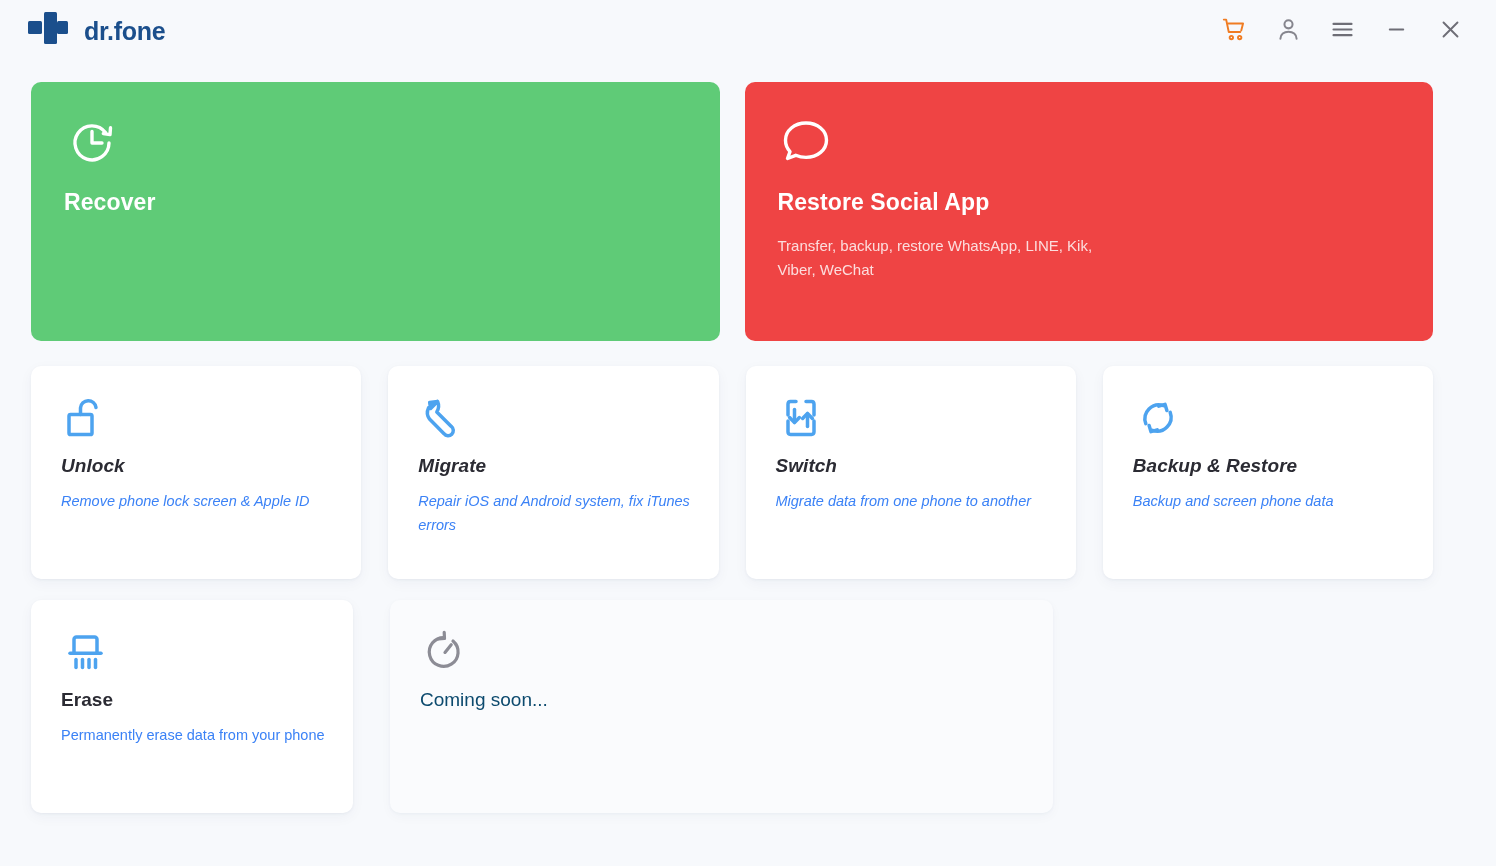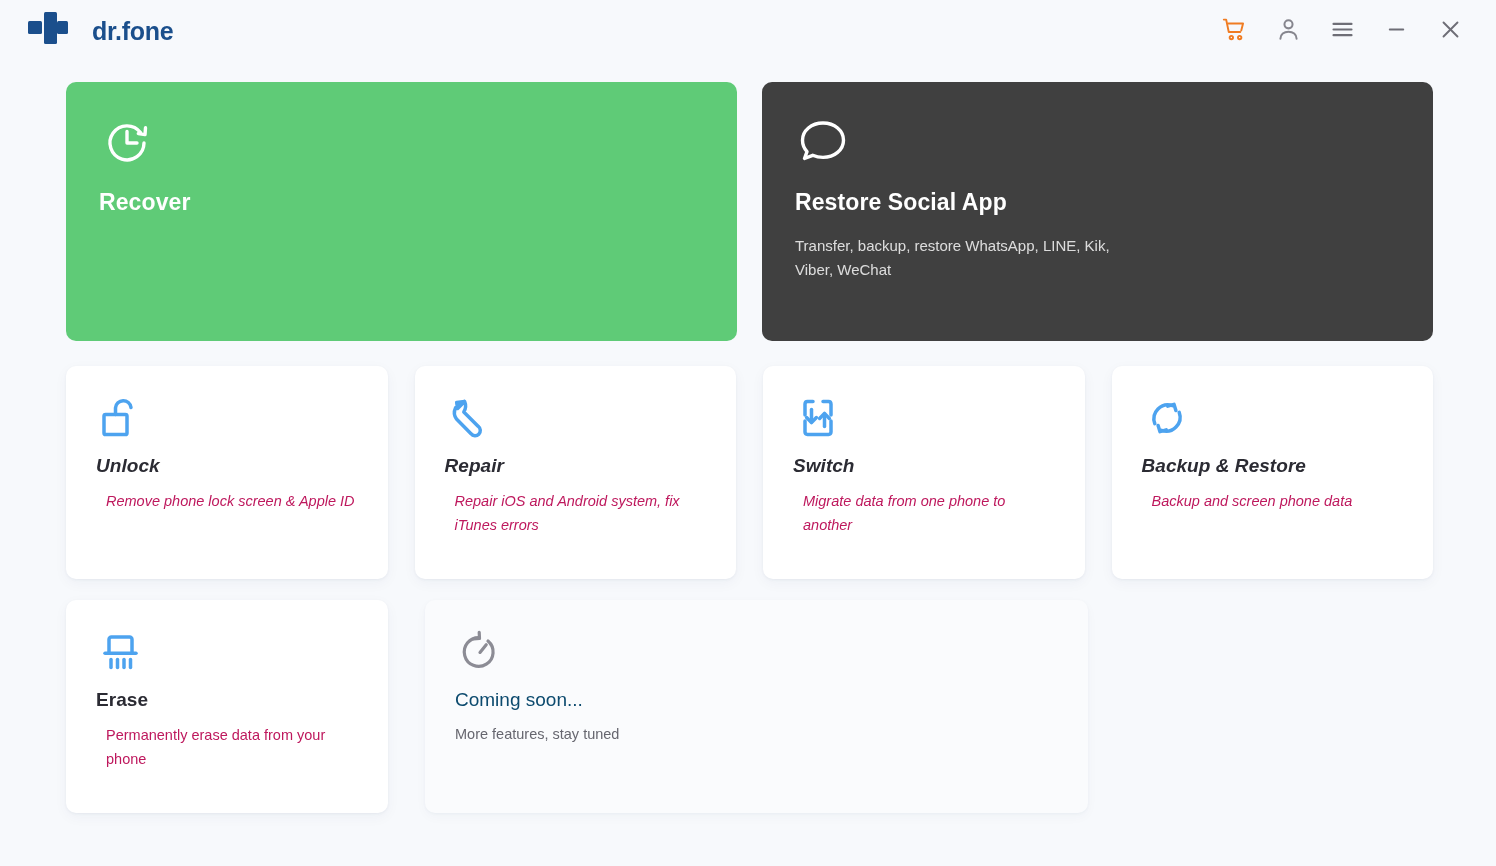--- a/index.html
+++ b/index.html
@@ -21,21 +21,21 @@
     height: 62px;
     display: flex;
     align-items: center;
     padding: 0 24px 0 28px;
     background: #F7F9FC;
   }
 
   .brand {
     display: flex;
     align-items: center;
-    gap: 24px;
+    gap: 16px;
   }
 
   .brand-mark { display: block; }
 
   .brand-name {
     font-size: 25px;
     font-weight: bold;
     color: #1B4F8C;
     letter-spacing: -0.3px;
   }
@@ -55,21 +55,21 @@
     align-items: center;
     justify-content: center;
     background: transparent;
     border: none;
     cursor: pointer;
     border-radius: 4px;
   }
 
   
   .content {
-    padding: 20px 63px 0 66px;
+    padding: 20px 63px 0 31px;
   }
 
   .row-hero {
     display: flex;
     gap: 25px;
   }
 
   .hero-card {
     flex: 1;
     height: 259px;
@@ -120,22 +120,21 @@
     font-size: 19px;
     font-weight: bold;
     color: #2B2B33;
     margin-bottom: 12px;
     letter-spacing: 0.05px;
   }
 
   .small-desc {
     font-size: 14.5px;
     line-height: 1.66;
-    color: #be185d;
-    margin-left: 10px;
+    color: #3b82f6;
   }
 
   
   .row-last {
     display: flex;
     gap: 37px;
     margin-top: 21px;
   }
 
   .erase-card {
@@ -246,21 +245,21 @@
         <svg width="56" height="56" viewBox="0 0 56 56" fill="none" stroke="#FFFFFF" stroke-width="3.4" stroke-linecap="round" stroke-linejoin="round">
           <path d="M41.5 17.5 A17 17 0 1 0 45 28"></path>
           <polyline points="46.5,12.8 46,19.6 39.3,18.6"></polyline>
           <polyline points="28,16.5 28,28 38,28"></polyline>
         </svg>
       </div>
       <div class="hero-title">Recover</div>
     </div>
 
 
-    <div class="hero-card" style="background:#404040;">
+    <div class="hero-card" style="background:#ef4444;">
       <div class="hero-icon">
         <svg width="56" height="54" viewBox="0 0 56 54" fill="none" stroke="#FFFFFF" stroke-width="3.4" stroke-linecap="round" stroke-linejoin="round">
           <path d="M28 8 C39.6 8 48.5 15.6 48.5 25.2 C48.5 34.8 39.6 42.4 28 42.4 C24.2 42.4 20.7 41.6 17.7 40.3 L9.5 43.5 L12 36.6 C9.2 33.5 7.5 29.6 7.5 25.2 C7.5 15.6 16.4 8 28 8 Z"></path>
         </svg>
       </div>
       <div class="hero-title">Restore Social App</div>
       <div class="hero-desc">Transfer, backup, restore WhatsApp, LINE, Kik, Viber, WeChat</div>
     </div>
 
   </div>
@@ -277,21 +276,21 @@
       <div class="small-title">Unlock</div>
       <div class="small-desc">Remove phone lock screen &amp; Apple ID</div>
     </div>
 
     <div class="small-card">
       <div class="small-icon">
         <svg width="50" height="50" viewBox="0 0 50 50" fill="none" stroke="#4DA3EF" stroke-width="3.5" stroke-linecap="round" stroke-linejoin="round">
           <path d="M19.6 8.5 A11.2 11.2 0 0 0 11.5 26.1 L26 40.7 A5.2 5.2 0 1 0 33.3 33.4 L18.8 18.9 A11.2 11.2 0 0 0 19.6 8.5 L12.6 15.5 L11.7 9.4 Z"></path>
         </svg>
       </div>
-      <div class="small-title">Repair</div>
+      <div class="small-title">Migrate</div>
       <div class="small-desc">Repair iOS and Android system, fix iTunes errors</div>
     </div>
 
     <div class="small-card">
       <div class="small-icon">
         <svg width="50" height="50" viewBox="0 0 50 50" fill="none" stroke="#4DA3EF" stroke-width="3.5" stroke-linecap="round" stroke-linejoin="round">
           <path d="M30 8.5 H35.5 A2.6 2.6 0 0 1 38 11 V22"></path>
           <path d="M38 28 V39 A2.6 2.6 0 0 1 35.5 41.5 H14.5 A2.6 2.6 0 0 1 12 39 V28"></path>
           <path d="M12 22 V11 A2.6 2.6 0 0 1 14.5 8.5 H20"></path>
           <line x1="18.5" y1="16.5" x2="18.5" y2="29"></line>
@@ -338,18 +337,17 @@
 
     <div class="soon-card">
       <div class="small-icon">
         <svg width="50" height="50" viewBox="0 0 50 50" fill="none" stroke="#8C8C95" stroke-width="3.2" stroke-linecap="round" stroke-linejoin="round">
           <path d="M24.5 10.6 A14.4 14.4 0 1 0 33 14"></path>
           <polyline points="24.2,5.4 24.5,11.5 18.6,12"></polyline>
           <line x1="25" y1="25.4" x2="31.2" y2="17.8"></line>
         </svg>
       </div>
       <div class="soon-title">Coming soon...</div>
-      <div class="soon-desc">More features, stay tuned</div>
     </div>
 
   </div>
 
 </div>
 
 </body></html>

